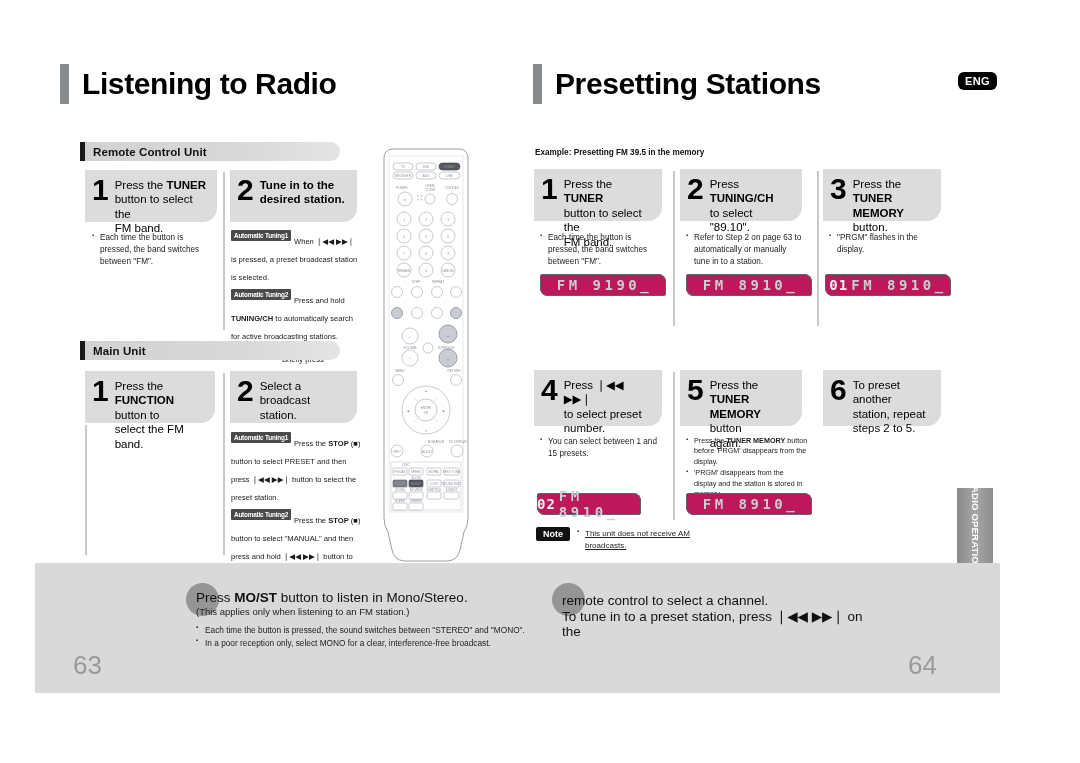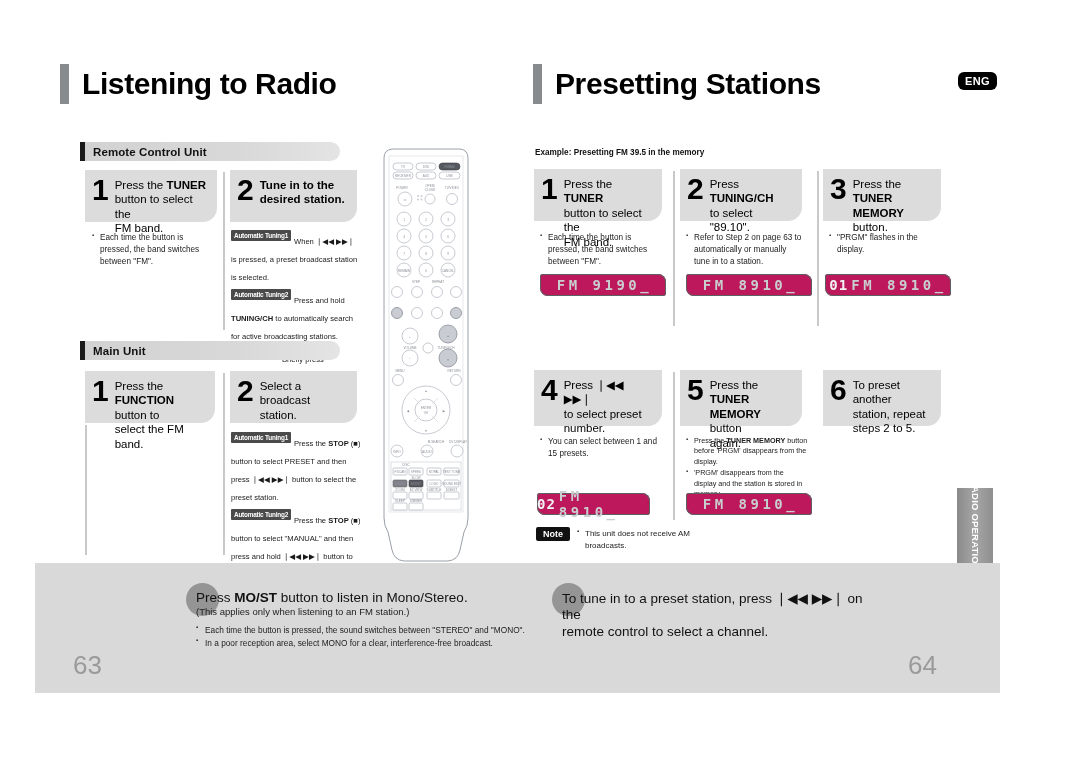--- a/index.html
+++ b/index.html
@@ -84,21 +84,21 @@
   }
   .lcd .pre { color:#f0f2f2; margin-right:3px; letter-spacing:1px; }
 
   
   .note-wrap { position:absolute; display:flex; align-items:flex-start; }
   .note-badge {
     background:#111; color:#fff; font-size:9px; font-weight:bold;
     padding:2px 7px; border-radius:2px; margin-right:7px;
   }
   .note-txt { font-size:8px; line-height:1.45; color:#222; padding-top:1px; }
-  .note-txt .bi { position:relative; padding-left:8px; }
+  .note-txt .bi { position:relative; padding-left:8px;text-decoration:underline; }
   .note-txt .bi:before { content:"\25AA"; position:absolute; left:0; top:-1px; font-size:6px; }
 
   
   .side-tab {
     position:absolute; left:957px; top:488px; width:36px; height:75px;
     background:linear-gradient(to right,#8a8a8a,#a6a6a6 50%,#8f8f8f);
     display:flex; align-items:center; justify-content:center;
   }
   .side-tab span {
     writing-mode:vertical-rl; font-size:9.5px; font-weight:bold; color:#fff;
@@ -372,21 +372,21 @@
     <span>FM  8910_</span>
   </div>
 
   <div class="step-head" style="left:534px; top:370px; width:128px; height:56px;">
     <div class="num">4</div>
     <div class="txt">Press ❘◀◀ ▶▶❘<br>to select preset<br>number.</div>
   </div>
   <div class="bullets" style="left:540px; top:436px; width:122px;">
     <div class="bi">You can select between 1 and 15 presets.</div>
   </div>
-  <div class="lcd" style="left:537px; top:493px; width:113px; height:22px;">
+  <div class="lcd" style="left:537px; top:493px; width:104px; height:22px;">
     <span class="pre">02</span>
     <span>FM  8910_</span>
   </div>
 
   <div class="vsep" style="left:673px; top:372px; height:148px;"></div>
 
   <div class="step-head" style="left:680px; top:370px; width:122px; height:56px;">
     <div class="num">5</div>
     <div class="txt">Press the <b>TUNER</b><br><b>MEMORY</b> button<br>again.</div>
   </div>
@@ -416,26 +416,26 @@
   </div>
 
   <div class="band"></div>
 
   <div class="tipdot" style="left:186px; top:583px;"></div>
   <div class="tip" style="left:196px; top:590px; width:330px;">
     <div class="l1">Press <b>MO/ST</b> button to listen in Mono/Stereo.</div>
     <div class="l2">(This applies only when listening to an FM station.)</div>
     <div class="bl">
       <div class="bi">Each time the button is pressed, the sound switches between "STEREO" and "MONO".</div>
-      <div class="bi">In a poor reception area, select MONO for a clear, interference-free broadcast.</div>
+      <div class="bi">In a poor reception only, select MONO for a clear, interference-free broadcast.</div>
     </div>
   </div>
 
   <div class="tipdot" style="left:552px; top:583px;"></div>
   <div class="tip" style="left:562px; top:591px; width:320px;">
+    <div class="l1" style="margin-top:2px;">remote control to select a channel.</div>
     <div class="l1">To tune in to a preset station, press ❘◀◀ ▶▶❘ on the</div>
-    <div class="l1" style="margin-top:2px;">remote control to select a channel.</div>
   </div>
 
   <div class="pgnum" style="left:73px; top:650px;">63</div>
   <div class="pgnum" style="left:908px; top:650px;">64</div>
 
 </div>
 
 </body></html>

